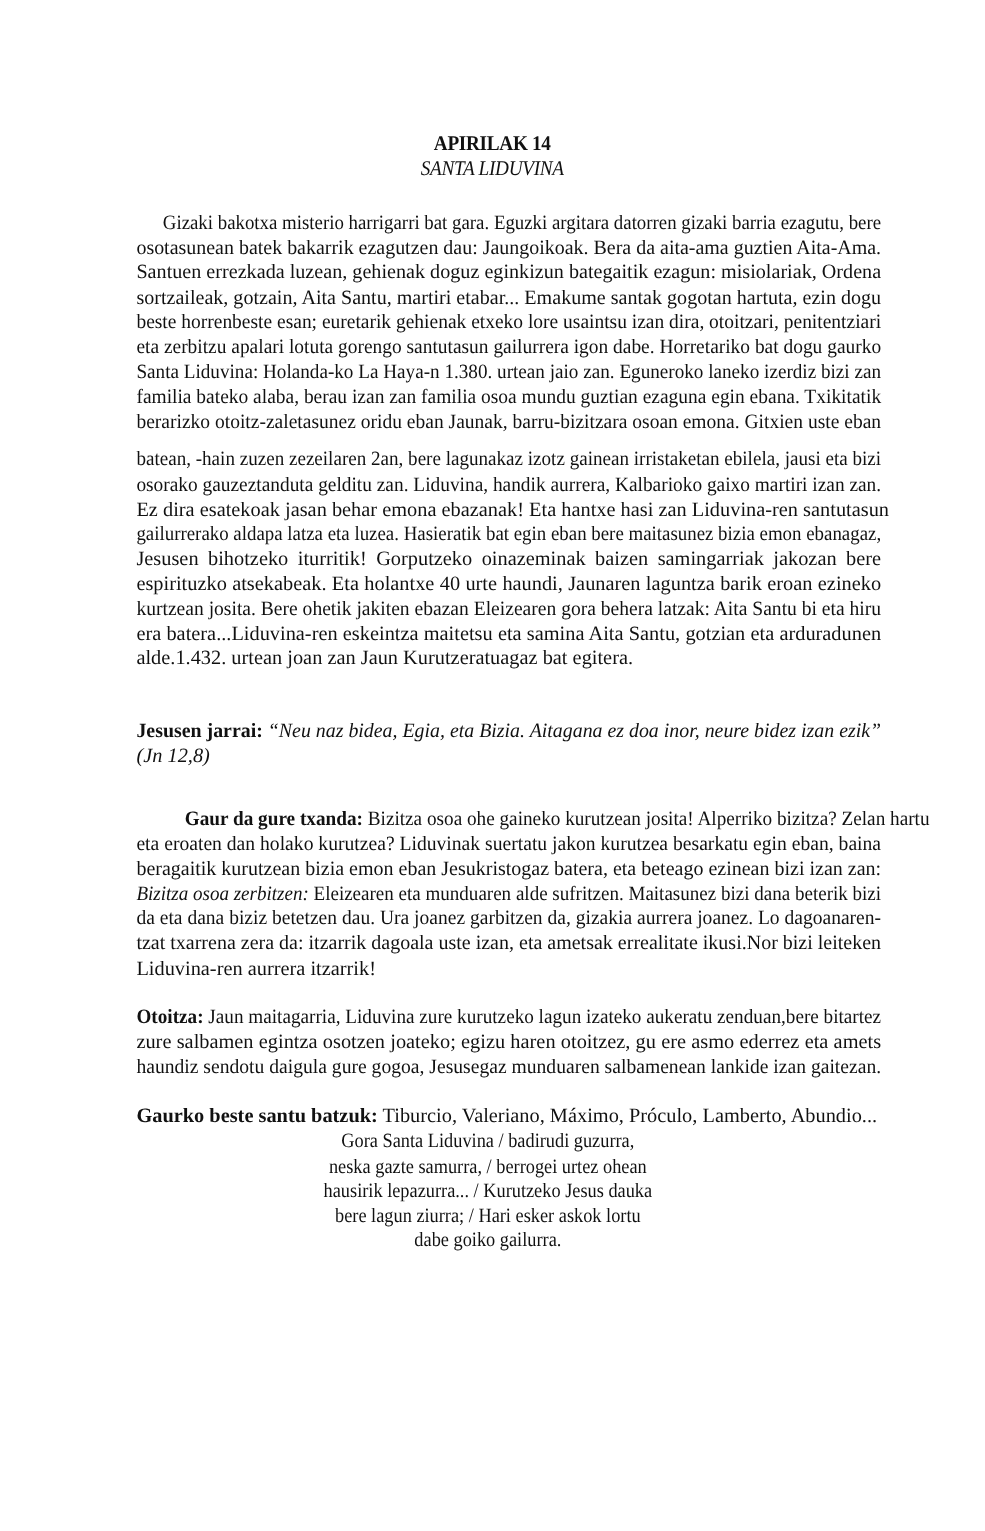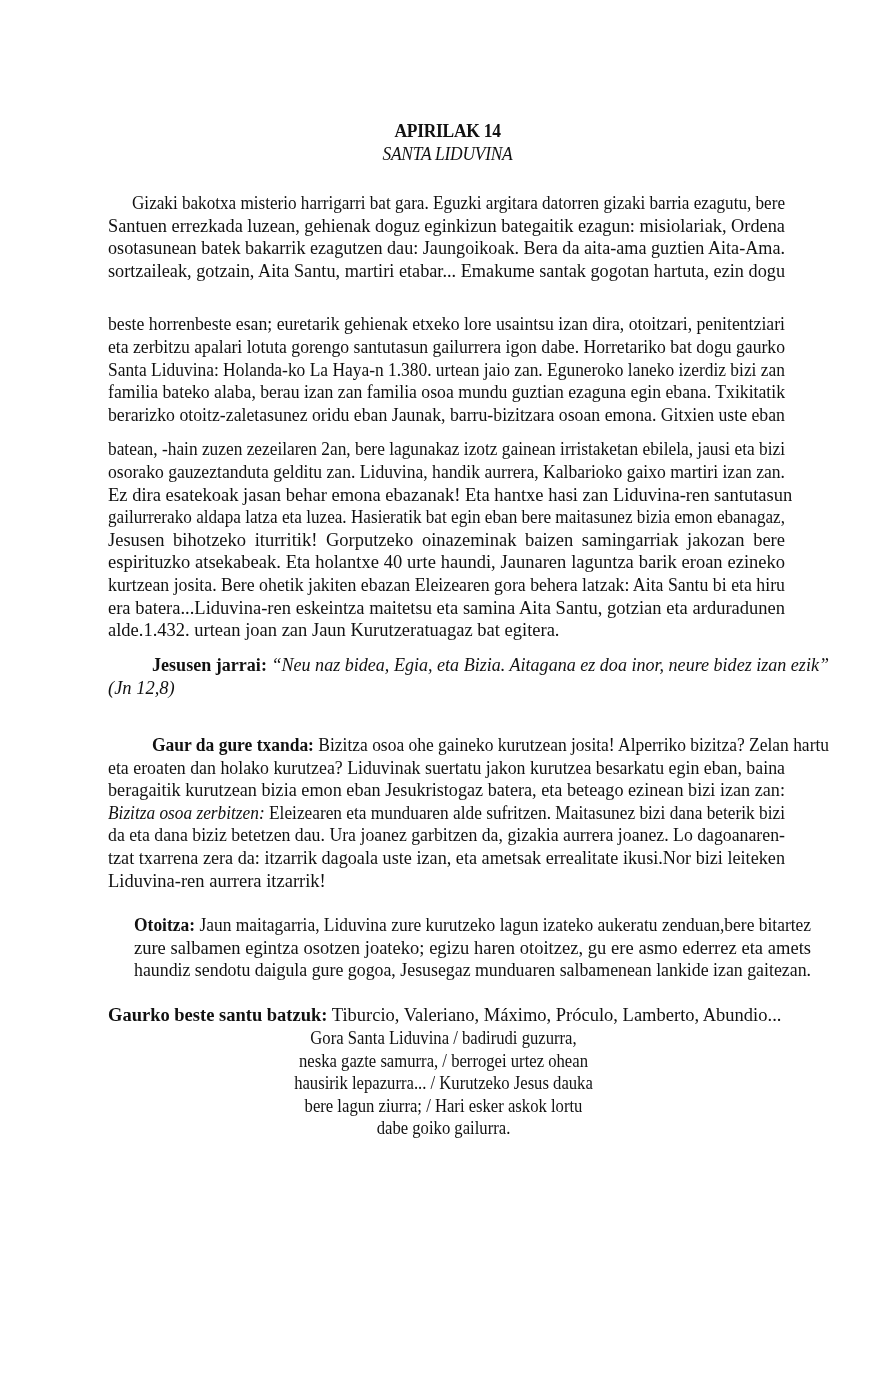--- a/index.html
+++ b/index.html
@@ -3,21 +3,21 @@
 <meta charset="utf-8">
 <style>
   html, body { margin: 0; padding: 0; background: #ffffff; }
   body { width: 895px; height: 1392px; position: relative; overflow: hidden;
          font-family: "Liberation Serif", "DejaVu Serif", serif; color: #111; }
   .page { position: absolute; left: 0; top: 0; width: 729px; height: 1392px; }
   .title { position: absolute; left: 0; width: 895px; text-align: center; top: 120px;
            font-weight: bold; font-size: 19px; letter-spacing: -0.3px; }
   .subtitle { position: absolute; left: 0; width: 895px; text-align: center; top: 143px;
               font-style: italic; font-size: 19px; letter-spacing: -0.3px; }
-  .block { position: absolute; left: 108px; width: 677px; }
+  .block { position: absolute; left: 124px; width: 677px; }
   .ln { display: block; height: 22.6px; line-height: 22.6px; font-size: 18.5px;
         white-space: nowrap; text-align: justify; text-align-last: justify;
         overflow: visible; }
   .ln > span.inner { display: inline-block; transform-origin: left center; }
   .ln.last { text-align-last: left; }
   .ln.indent { padding-left: 24px; }
   .b { font-weight: bold; }
   .i { font-style: italic; }
   .poem { position: absolute; left: 0; width: 895px; text-align: center; }
   .poem .pl { display: block; height: 22.6px; line-height: 22.6px; font-size: 18.5px; }
@@ -25,55 +25,55 @@
 </head>
 <body>
 
 <div class="page">
 
   <div class="title" style="transform: scaleX(0.92);">APIRILAK 14</div>
   <div class="subtitle" style="transform: scaleX(0.92);">SANTA LIDUVINA</div>
 
   <div class="block" style="top:192px;">
     <span class="ln indent" style="text-align-last: left; text-align: left;"><span class="inner" style="transform: scaleX(0.9257); white-space: nowrap;">Gizaki bakotxa misterio harrigarri bat gara. Eguzki argitara datorren gizaki barria ezagutu, bere</span></span>
+    <span class="ln" style="text-align-last: left; text-align: left;"><span class="inner" style="transform: scaleX(0.9806); white-space: nowrap;">osotasunean batek bakarrik ezagutzen dau: Jaungoikoak. Bera da aita-ama guztien Aita-Ama.</span></span>
     <span class="ln" style="text-align-last: left; text-align: left;"><span class="inner" style="transform: scaleX(0.9902); white-space: nowrap;">Santuen errezkada luzean, gehienak doguz eginkizun bategaitik ezagun: misiolariak, Ordena</span></span>
-    <span class="ln" style="text-align-last: left; text-align: left;"><span class="inner" style="transform: scaleX(0.9806); white-space: nowrap;">osotasunean batek bakarrik ezagutzen dau: Jaungoikoak. Bera da aita-ama guztien Aita-Ama.</span></span>
     <span class="ln" style="text-align-last: left; text-align: left;"><span class="inner" style="transform: scaleX(0.9864); white-space: nowrap;">sortzaileak, gotzain, Aita Santu, martiri etabar... Emakume santak gogotan hartuta, ezin dogu</span></span>
-    <span class="ln" style="text-align-last: left; text-align: right; margin-top: 31px;"><span class="inner" style="transform: scaleX(0.9571); white-space: nowrap;">beste horrenbeste esan; euretarik gehienak etxeko lore usaintsu izan dira, otoitzari, penitentziari</span></span>
+    <span class="ln" style="text-align-last: left; text-align: right;"><span class="inner" style="transform: scaleX(0.9571); white-space: nowrap;">beste horrenbeste esan; euretarik gehienak etxeko lore usaintsu izan dira, otoitzari, penitentziari</span></span>
     <span class="ln" style="text-align-last: left; text-align: left;"><span class="inner" style="transform: scaleX(0.9543); white-space: nowrap;">eta zerbitzu apalari lotuta gorengo santutasun gailurrera igon dabe. Horretariko bat dogu gaurko</span></span>
     <span class="ln" style="text-align-last: left; text-align: left;"><span class="inner" style="transform: scaleX(0.9413); white-space: nowrap;">Santa Liduvina: Holanda-ko La Haya-n 1.380. urtean jaio zan. Eguneroko laneko izerdiz bizi zan</span></span>
     <span class="ln" style="text-align-last: left; text-align: left;"><span class="inner" style="transform: scaleX(0.9562); white-space: nowrap;">familia  bateko alaba, berau izan zan familia osoa mundu guztian ezaguna egin ebana. Txikitatik</span></span>
     <span class="ln" style="text-align-last: left; text-align: left;"><span class="inner" style="transform: scaleX(0.9592); white-space: nowrap;">berarizko otoitz-zaletasunez oridu eban Jaunak, barru-bizitzara osoan emona.  Gitxien uste eban</span></span>
     <span class="ln" style="text-align-last: left; text-align: left; margin-top: 12px;"><span class="inner" style="transform: scaleX(0.9375); white-space: nowrap;">batean, -hain zuzen zezeilaren 2an,  bere lagunakaz izotz gainean irristaketan ebilela, jausi eta bizi</span></span>
     <span class="ln" style="text-align-last: left; text-align: left;"><span class="inner" style="transform: scaleX(0.9516); white-space: nowrap;">osorako gauzeztanduta gelditu zan. Liduvina, handik aurrera, Kalbarioko gaixo martiri izan zan.</span></span>
     <span class="ln">Ez dira esatekoak jasan behar emona ebazanak! Eta hantxe hasi zan Liduvina-ren santutasun</span>
     <span class="ln" style="text-align-last: left; text-align: left;"><span class="inner" style="transform: scaleX(0.9276); white-space: nowrap;">gailurrerako aldapa latza eta luzea. Hasieratik bat egin eban bere maitasunez bizia emon ebanagaz,</span></span>
     <span class="ln">Jesusen bihotzeko iturritik! Gorputzeko oinazeminak baizen samingarriak jakozan bere</span>
     <span class="ln">espirituzko atsekabeak. Eta holantxe 40 urte haundi, Jaunaren laguntza barik eroan ezineko</span>
     <span class="ln" style="text-align-last: left; text-align: center;"><span class="inner" style="transform: scaleX(0.9613); white-space: nowrap;">kurtzean josita. Bere ohetik jakiten ebazan Eleizearen gora behera latzak: Aita Santu bi eta hiru</span></span>
     <span class="ln">era batera...Liduvina-ren eskeintza maitetsu eta samina Aita Santu, gotzian eta arduradunen</span>
     <span class="ln last">alde.1.432. urtean joan zan Jaun Kurutzeratuagaz bat egitera.</span>
   </div>
 
   <div class="block" style="top:654px;">
-    <span class="ln" style="text-align-last: left; text-align: left; margin-left: 44px;"><span class="inner" style="transform: scaleX(0.9766); white-space: nowrap;"><span class="b">Jesusen jarrai:</span> <span class="i">“Neu naz bidea, Egia, eta Bizia. Aitagana ez doa inor, neure bidez izan ezik”</span></span></span>
+    <span class="ln" style="text-align-last: left; text-align: left;"><span class="inner" style="transform: scaleX(0.9766); white-space: nowrap;"><span class="b">Jesusen jarrai:</span> <span class="i">“Neu naz bidea, Egia, eta Bizia. Aitagana ez doa inor, neure bidez izan ezik”</span></span></span>
     <span class="ln last i">(Jn 12,8)</span>
   </div>
 
   <div class="block" style="top:734px;">
     <span class="ln" style="text-align-last: left; text-align: left; margin-left: 44px;"><span class="inner" style="transform: scaleX(0.9442); white-space: nowrap;"><span class="b">Gaur da gure txanda:</span> <span>Bizitza osoa ohe gaineko kurutzean josita! Alperriko bizitza? Zelan hartu</span></span></span>
     <span class="ln" style="text-align-last: left; text-align: left;"><span class="inner" style="transform: scaleX(0.9641); white-space: nowrap;">eta eroaten dan holako kurutzea? Liduvinak suertatu jakon kurutzea besarkatu egin eban, baina</span></span>
     <span class="ln" style="text-align-last: left; text-align: left;"><span class="inner" style="transform: scaleX(0.9829); white-space: nowrap;">beragaitik kurutzean bizia emon eban Jesukristogaz batera, eta beteago ezinean bizi izan zan:</span></span>
     <span class="ln" style="text-align-last: left; text-align: left;"><span class="inner" style="transform: scaleX(0.9353); white-space: nowrap;"><span class="i">Bizitza osoa zerbitzen:</span> <span>Eleizearen eta munduaren alde sufritzen. Maitasunez bizi dana beterik bizi</span></span></span>
     <span class="ln" style="text-align-last: left; text-align: left;"><span class="inner" style="transform: scaleX(0.96); white-space: nowrap;">da eta dana biziz betetzen dau. Ura  joanez garbitzen da, gizakia aurrera joanez. Lo dagoanaren-</span></span>
     <span class="ln" style="text-align-last: left; text-align: left;"><span class="inner" style="transform: scaleX(0.9829); white-space: nowrap;">tzat txarrena zera da: itzarrik dagoala uste izan, eta ametsak errealitate ikusi.Nor bizi leiteken</span></span>
     <span class="ln last">Liduvina-ren aurrera itzarrik!</span>
   </div>
 
-  <div class="block" style="top:914px;margin-left:26px;">
+  <div class="block" style="top:914px;">
     <span class="ln" style="text-align-last: left; text-align: left;"><span class="inner" style="transform: scaleX(0.9428); white-space: nowrap;"><span class="b">Otoitza:</span> <span>Jaun maitagarria, Liduvina zure kurutzeko lagun izateko aukeratu zenduan,bere bitartez</span></span></span>
     <span class="ln">zure salbamen egintza osotzen joateko; egizu haren otoitzez, gu ere asmo ederrez eta amets</span>
     <span class="ln" style="text-align-last: left; text-align: left;"><span class="inner" style="transform: scaleX(0.9634); white-space: nowrap;">haundiz  sendotu daigula gure gogoa, Jesusegaz munduaren salbamenean lankide izan gaitezan.</span></span>
   </div>
 
   <div class="block" style="top:1004px;">
     <span class="ln last"><span class="b">Gaurko beste santu batzuk:</span> <span>Tiburcio, Valeriano, Máximo, Próculo, Lamberto, Abundio...</span></span>
   </div>
 
   <div class="poem" style="top:1027px; left:-4px;">

